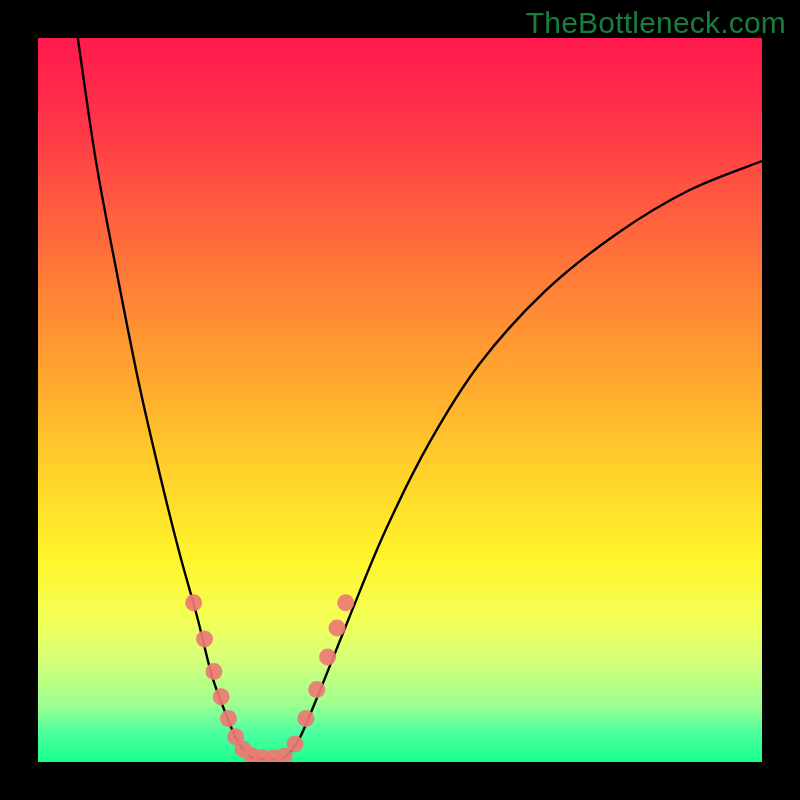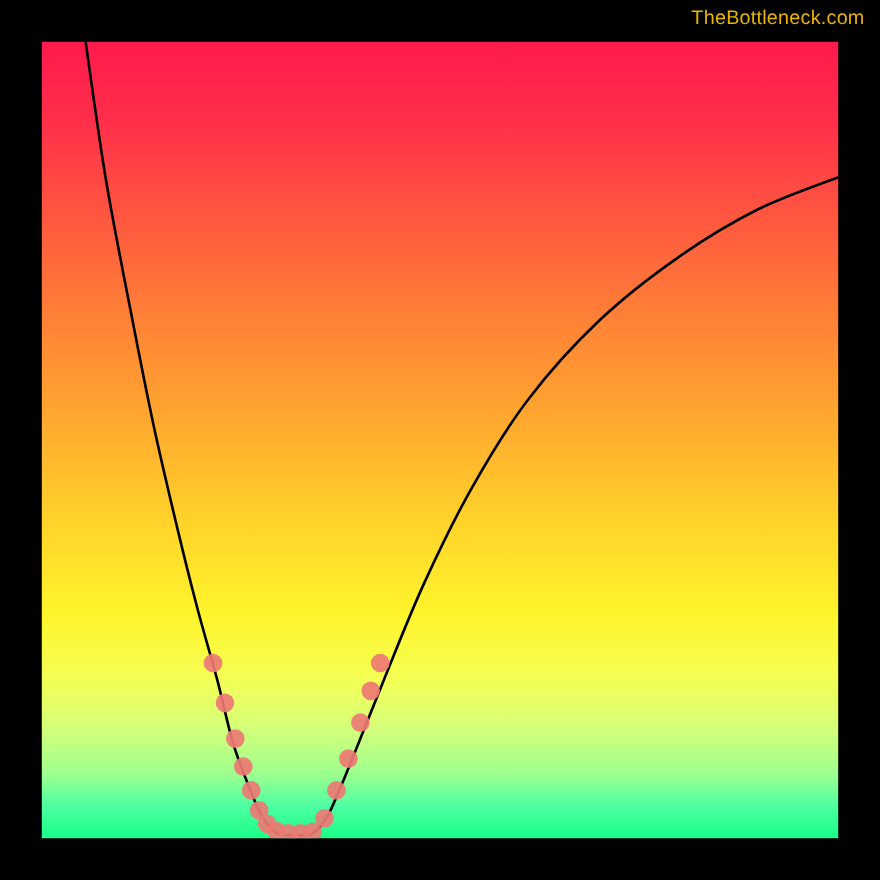--- a/index.html
+++ b/index.html
@@ -38,22 +38,22 @@
       #d6ff7a 86%,
       #9dff8f 92%,
       #4dffa2 96%,
       #1aff88 100%
     );
   }
   .watermark {
     position: absolute;
     top: 6px;
     right: 14px;
-    color: #eab308;
-    font-size: 18px;
+    color: #15803d;
+    font-size: 30px;
     letter-spacing: 0.2px;
     user-select: none;
   }
   svg.curves {
     position: absolute;
     left: 0;
     top: 0;
     width: 724px;
     height: 724px;
   }

